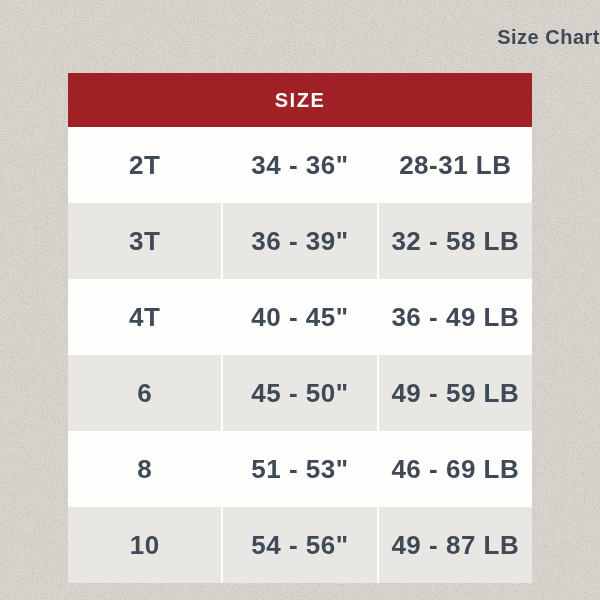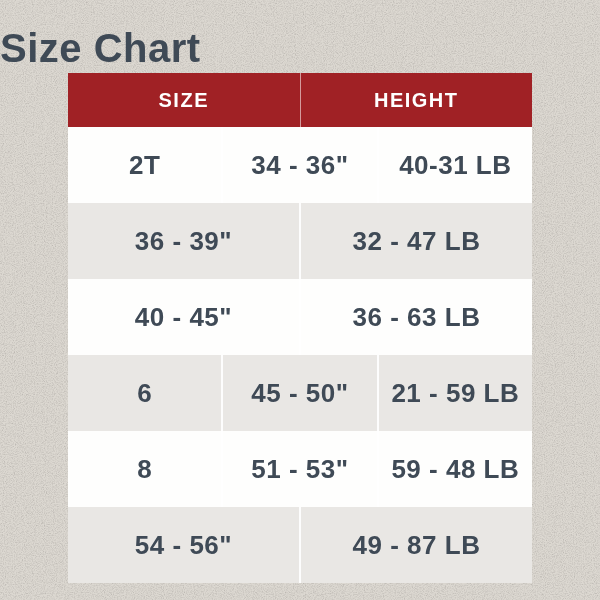--- a/index.html
+++ b/index.html
@@ -20,22 +20,22 @@
     top: 0;
     z-index: 0;
     pointer-events: none;
   }
   .title {
     position: absolute;
     top: 26px;
     left: 0;
     width: 100%;
     margin: 0;
-    text-align: left;
-    font-size: 40px;
+    text-align: right;
+    font-size: 20px;
     font-weight: 700;
     letter-spacing: 0.5px;
     color: var(--text, #3f4a56);
     z-index: 2;
   }
   .size-table {
     position: absolute;
     left: 68px;
     top: 73px;
     width: 464px;
@@ -93,44 +93,46 @@
               1.2 1.2 1.2 0 -1.6"></feColorMatrix>
   </filter>
   <rect width="600" height="600" filter="url(#speckle)" opacity="0.5"></rect>
 </svg>
 
 <h1 class="title">Size Chart</h1>
 
 <div class="size-table">
   <div class="thead">
     <div class="th">SIZE</div>
-    <div class="th">HEIGHT</div>
   </div>
   <div class="tbody">
     <div class="tr">
       <div class="td">2T</div>
       <div class="td">34 - 36"</div>
-      <div class="td">40-31 LB</div>
+      <div class="td">28-31 LB</div>
     </div>
     <div class="tr">
+      <div class="td">3T</div>
       <div class="td">36 - 39"</div>
-      <div class="td">32 - 47 LB</div>
+      <div class="td">32 - 58 LB</div>
     </div>
     <div class="tr">
+      <div class="td">4T</div>
       <div class="td">40 - 45"</div>
-      <div class="td">36 - 63 LB</div>
+      <div class="td">36 - 49 LB</div>
     </div>
     <div class="tr">
       <div class="td">6</div>
       <div class="td">45 - 50"</div>
-      <div class="td">21 - 59 LB</div>
+      <div class="td">49 - 59 LB</div>
     </div>
     <div class="tr">
       <div class="td">8</div>
       <div class="td">51 - 53"</div>
-      <div class="td">59 - 48 LB</div>
+      <div class="td">46 - 69 LB</div>
     </div>
     <div class="tr">
+      <div class="td">10</div>
       <div class="td">54 - 56"</div>
       <div class="td">49 - 87 LB</div>
     </div>
   </div>
 </div>
 
 </body></html>

